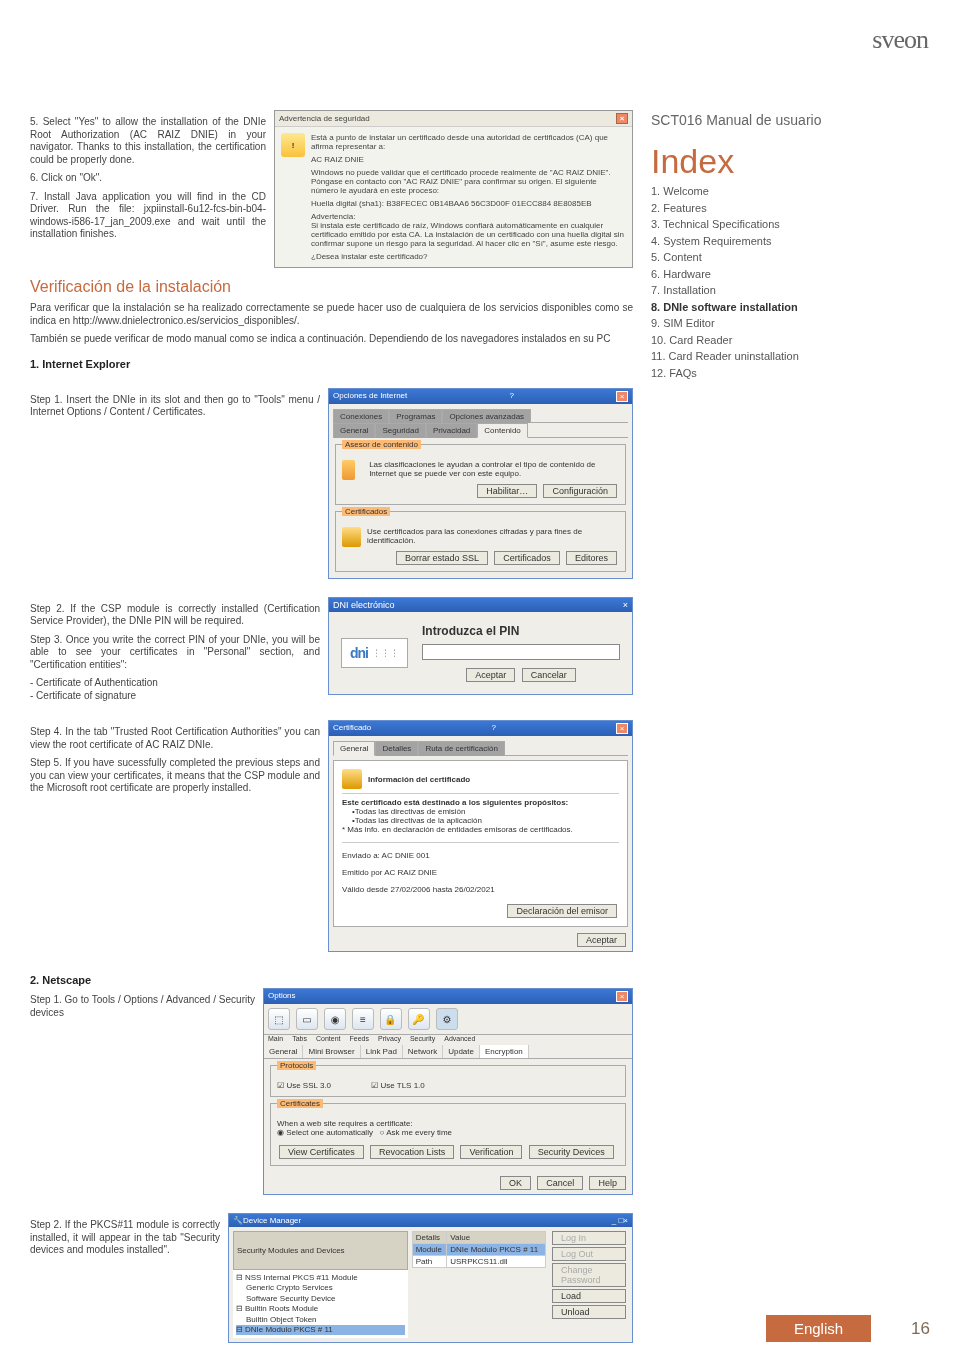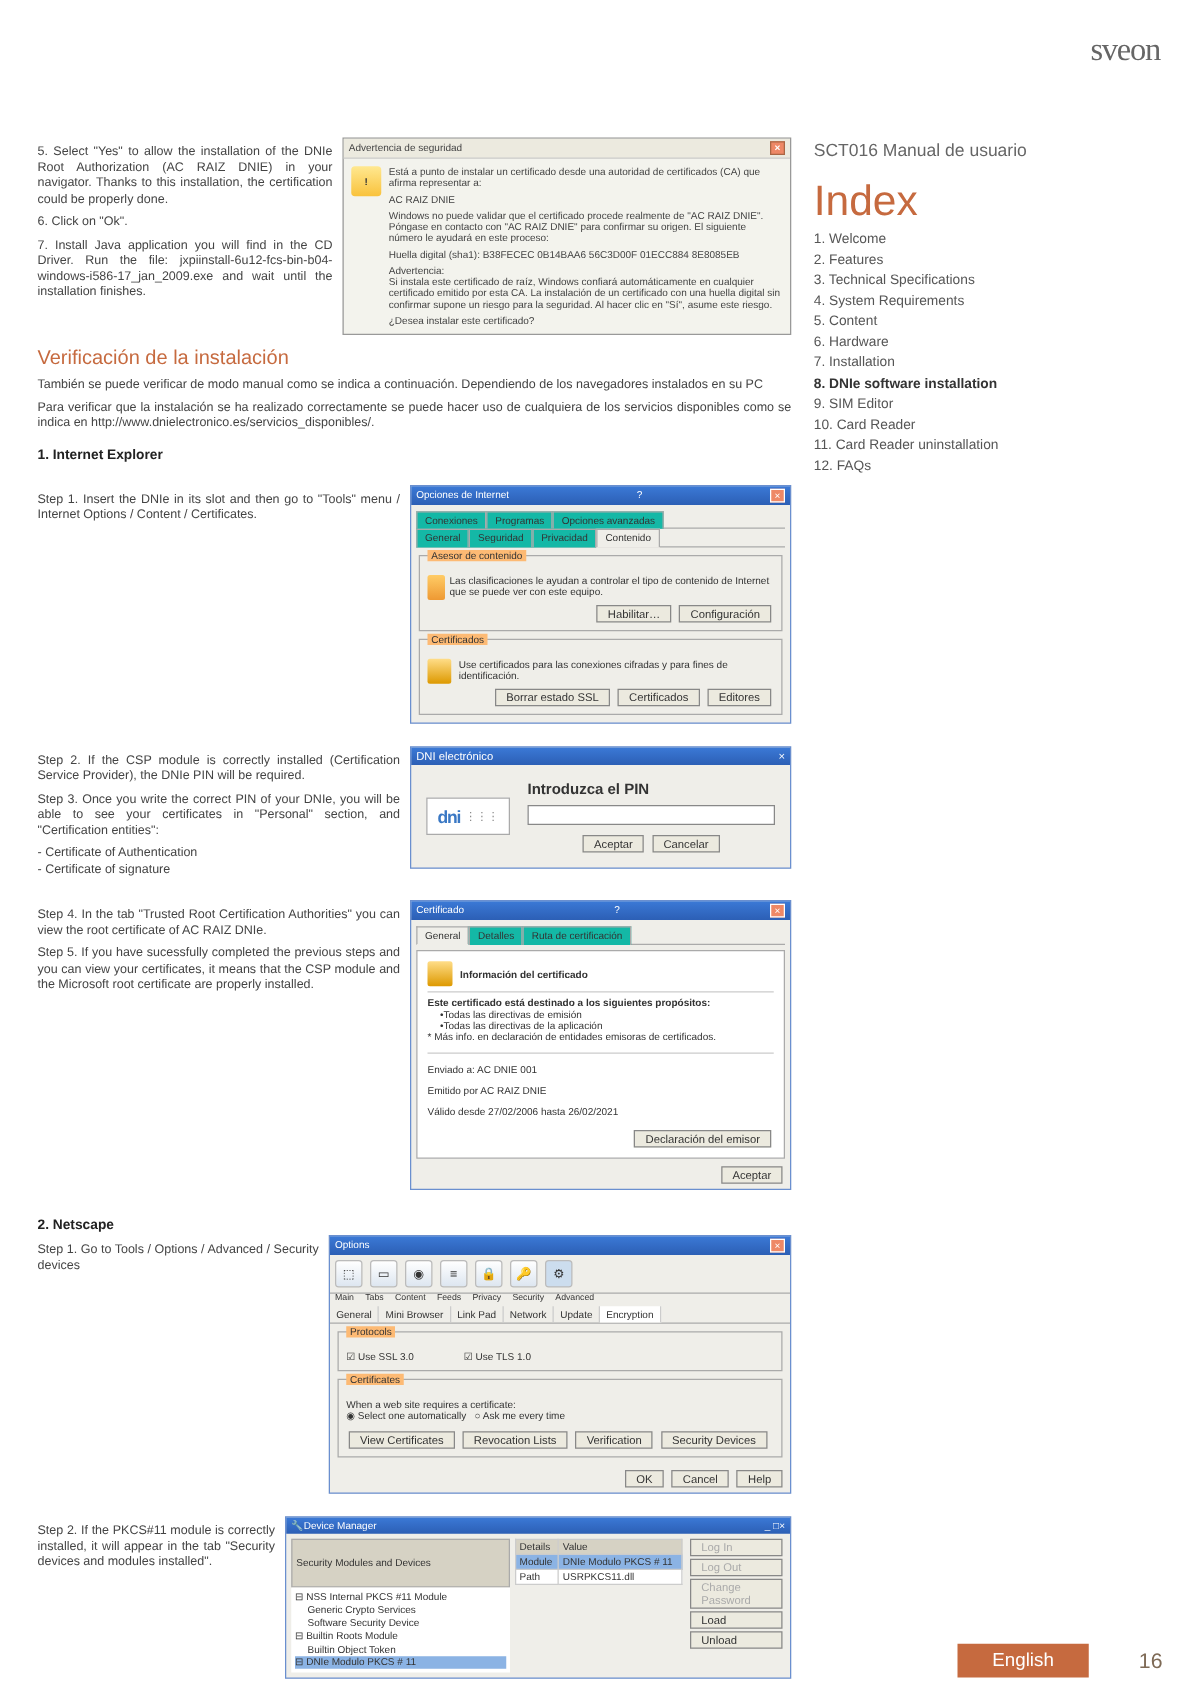--- a/index.html
+++ b/index.html
@@ -25,21 +25,21 @@
   p{margin:6px 0;text-align:justify;line-height:1.25;font-size:10px;color:#444}
   .redh{color:#c66a3f;font-size:16px;margin-top:10px;font-weight:300}
   .step-h{font-weight:bold;color:#222;font-size:11px;margin-top:12px}
   .row2{display:flex;gap:8px;margin-top:18px;align-items:flex-start}
   .row2 .t{flex:0 0 290px}
   .row2 .im{flex:1}
   .win{border:1px solid #6a8fcf;background:#efeee9;font-size:8px}
   .win .cap{background:linear-gradient(#3b79d6,#2c5fb5);color:#fff;padding:2px 4px;display:flex}
   .win .cap .x{margin-left:auto;background:#e86;border:1px solid #fff;width:12px;text-align:center}
   .tabs{display:flex;gap:0;border-bottom:1px solid #aaa}
-  .tabs span{border:1px solid #aaa;border-bottom:none;padding:2px 6px;background:#14b8a6;position:relative;top:1px}
+  .tabs span{border:1px solid #aaa;border-bottom:none;padding:2px 6px;background:#a3a3a3;position:relative;top:1px}
   .tabs span.a{background:#efeee9;border-bottom:1px solid #efeee9}
   .grp{border:1px solid #aaa;margin:6px;padding:6px}
   .grp .gt{position:relative;top:-11px;background:#fdba74;padding:0 3px;display:inline}
   .dnibox{border:1px solid #6a8fcf;background:#efeee9;font-size:9px}
   .dnibox .cap{background:linear-gradient(#3b79d6,#2c5fb5);color:#fff;padding:2px 4px;display:flex}
   .dnibox .body{display:flex;align-items:center;padding:12px;gap:14px}
   .dnilogo{border:1px solid #aaa;padding:6px 8px;display:flex;align-items:center;gap:4px;background:#fff}
   .dnilogo .d{font-size:14px;font-weight:bold;color:#3a78c4;letter-spacing:-1px}
   .devmgr{border:1px solid #6a8fcf;background:#efeee9;font-size:8px}
   .devmgr .cap{background:linear-gradient(#3b79d6,#2c5fb5);color:#fff;padding:2px 4px;display:flex}
@@ -91,22 +91,22 @@
               <div style="margin-top:4px">Huella digital (sha1): B38FECEC 0B14BAA6 56C3D00F 01ECC884 8E8085EB</div>
               <div style="margin-top:4px">Advertencia:</div>
               <div>Si instala este certificado de raíz, Windows confiará automáticamente en cualquier certificado emitido por esta CA. La instalación de un certificado con una huella digital sin confirmar supone un riesgo para la seguridad. Al hacer clic en "Sí", asume este riesgo.</div>
               <div style="margin-top:4px">¿Desea instalar este certificado?</div>
             </div>
           </div>
         </div>
       </div>
 
       <div class="redh">Verificación de la instalación</div>
+      <p>Para verificar que la instalación se ha realizado correctamente se puede hacer uso de cualquiera de los servicios disponibles como se indica en http://www.dnielectronico.es/servicios_disponibles/.</p>
       <p>También se puede verificar de modo manual como se indica a continuación. Dependiendo de los navegadores instalados en su PC</p>
-      <p>Para verificar que la instalación se ha realizado correctamente se puede hacer uso de cualquiera de los servicios disponibles como se indica en http://www.dnielectronico.es/servicios_disponibles/.</p>
 
       <div class="step-h">1. Internet Explorer</div>
       <div class="row2">
         <div class="t">
           <p>Step 1. Insert the DNIe in its slot and then go to "Tools" menu / Internet Options / Content / Certificates.</p>
         </div>
         <div class="im">
           <div class="win">
             <div class="cap">
                 <span>Opciones de Internet</span>
@@ -121,21 +121,21 @@
               </div>
               <div class="tabs" style="margin-top:-1px">
                 <span>General</span>
                 <span>Seguridad</span>
                 <span>Privacidad</span>
                 <span class="a">Contenido</span>
               </div>
             </div>
             <div class="grp">
               <span class="gt">Asesor de contenido</span>
-              <div style="display:flex;gap:4px">
+              <div style="display:flex;gap:14px">
                   <div style="width:20px;height:20px;background:linear-gradient(#fc6,#e93);border-radius:2px"></div>
                   <div>Las clasificaciones le ayudan a controlar el tipo de contenido de Internet que se puede ver con este equipo.</div>
                 </div>
               <div style="text-align:right;margin-top:4px">
                 <span class="wbtn">Habilitar…</span>
                 <span class="wbtn">Configuración</span>
               </div>
             </div>
             <div class="grp">
               <span class="gt">Certificados</span>

